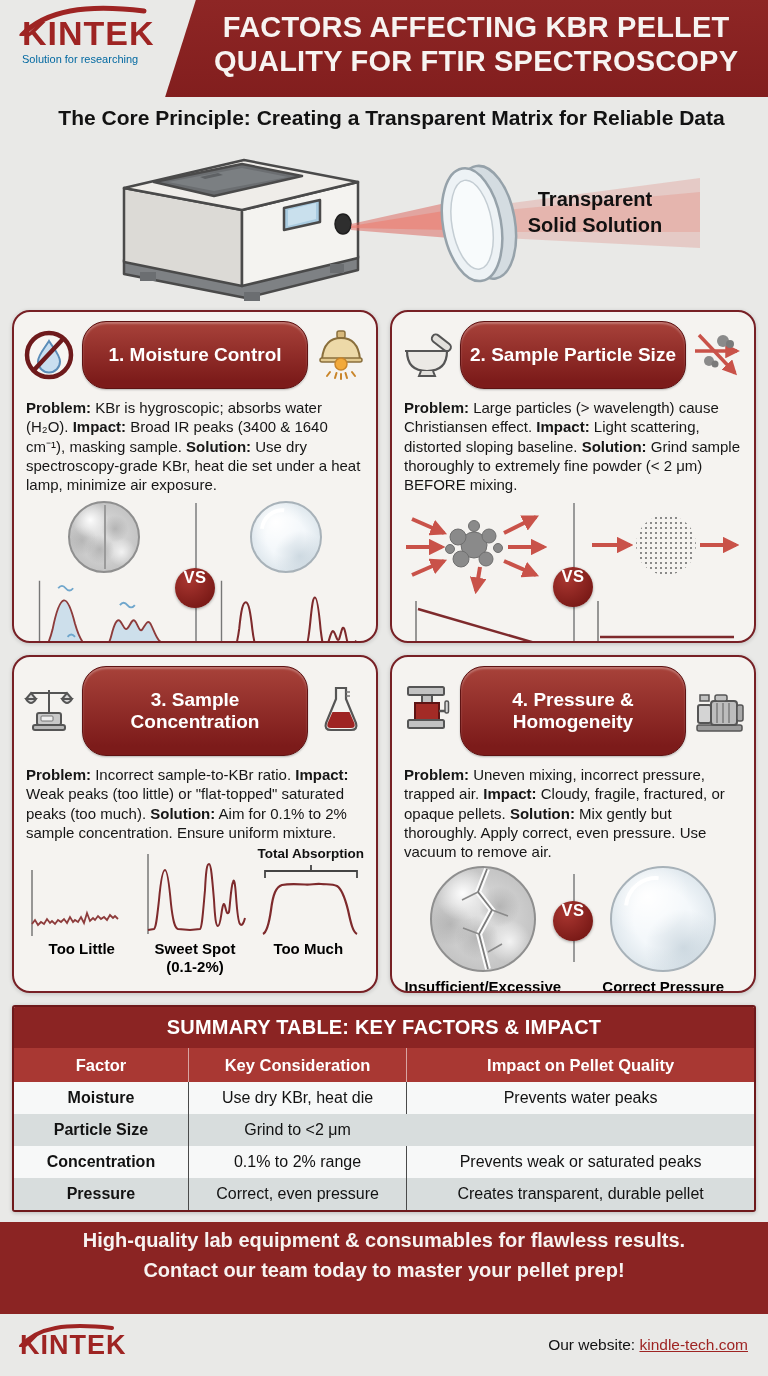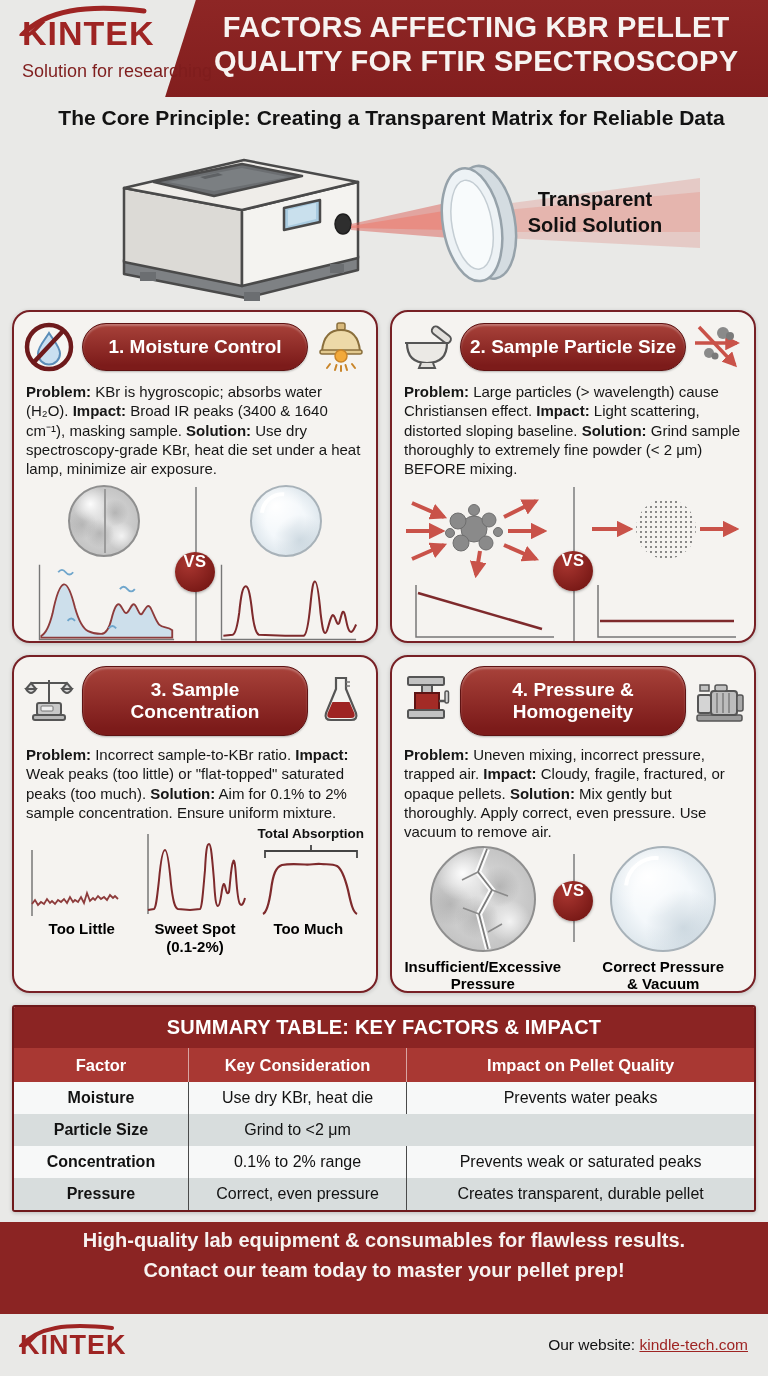--- a/index.html
+++ b/index.html
@@ -8,41 +8,41 @@
 
   
   .header { position:absolute; top:0; left:0; width:768px; height:97px; }
   .banner { position:absolute; inset:0; background:linear-gradient(180deg,#8E2625,#821E1E);
             clip-path:polygon(25.5% 0, 100% 0, 100% 100%, 21.5% 100%); }
   .banner-text { position:absolute; left:26%; top:10px; width:72%; text-align:center;
                  color:#F7F3F1; font-weight:bold; font-size:29px; line-height:34px; letter-spacing:.2px; }
   .logo-block { position:absolute; left:22px; top:14px; }
   .logo-swoosh { position:absolute; left:-6px; top:-12px; }
   .logo-name { font-size:34px; font-weight:bold; color:#9E2423; letter-spacing:1px; }
-  .logo-tagline { font-size:18px; color:#7f1d1d; margin-top:8px; }
+  .logo-tagline { font-size:11px; color:#0369a1; margin-top:0px; }
 
   
   .core-title { position:absolute; top:106px; left:0; width:768px; text-align:center;
                 font-size:21px; font-weight:bold; color:#121212;padding-left:15px; }
   .illustration { position:absolute; top:138px; left:0; width:768px; height:168px;text-decoration:underline; }
   .tss-label { position:absolute; top:48px; left:505px; width:180px; text-align:center;
                font-size:20px; font-weight:bold; color:#111; line-height:1.3; white-space:pre-line; }
 
   
   .card { position:absolute; width:366px; background:#F5F3F0; border:2.5px solid #772025;
           border-radius:18px; box-shadow:0 1px 4px rgba(0,0,0,.18); overflow:hidden; }
   .card1 { left:12px;  top:310px; height:333px; }
   .card2 { left:390px; top:310px; height:333px; }
   .card3 { left:12px;  top:655px; height:338px; }
   .card4 { left:390px; top:655px; height:338px; }
   .card-head { display:flex; align-items:center; justify-content:space-between; padding:9px 9px 4px; }
   .cicon { width:52px; height:52px; flex:0 0 auto; }
   .pill { flex:1 1 auto; margin:0 7px; background:linear-gradient(180deg,#A8423A 0%,#7C1B1A 90%);
           border:1.5px solid #5E1313; border-radius:24px; color:#fff; font-weight:bold;
-          font-size:19px; text-align:center; padding:12px 2px;
+          font-size:19px; text-align:center; padding:22px 2px;
           box-shadow:inset 0 2px 2px rgba(255,255,255,.28), 0 1px 2px rgba(0,0,0,.25); }
   .card-body { padding:5px 12px 0; font-size:15px; line-height:1.29; color:#161616; }
   .card-body b { font-weight:bold; }
 
   .duo { position:relative; margin-top:6px; padding:0 10px; display:flex; justify-content:space-between; }
   .duo-col { width:47%; display:flex; flex-direction:column; align-items:center; }
   .duo-divider { position:absolute; left:50%; top:2px; bottom:2px; width:1.5px; background:#9A9A9A; }
   .vs-badge { position:absolute; left:50%; top:54%; transform:translate(-50%,-50%);
               width:40px; height:40px; border-radius:50%;
               background:radial-gradient(circle at 35% 30%, #A93630, #7A1A17 75%);

